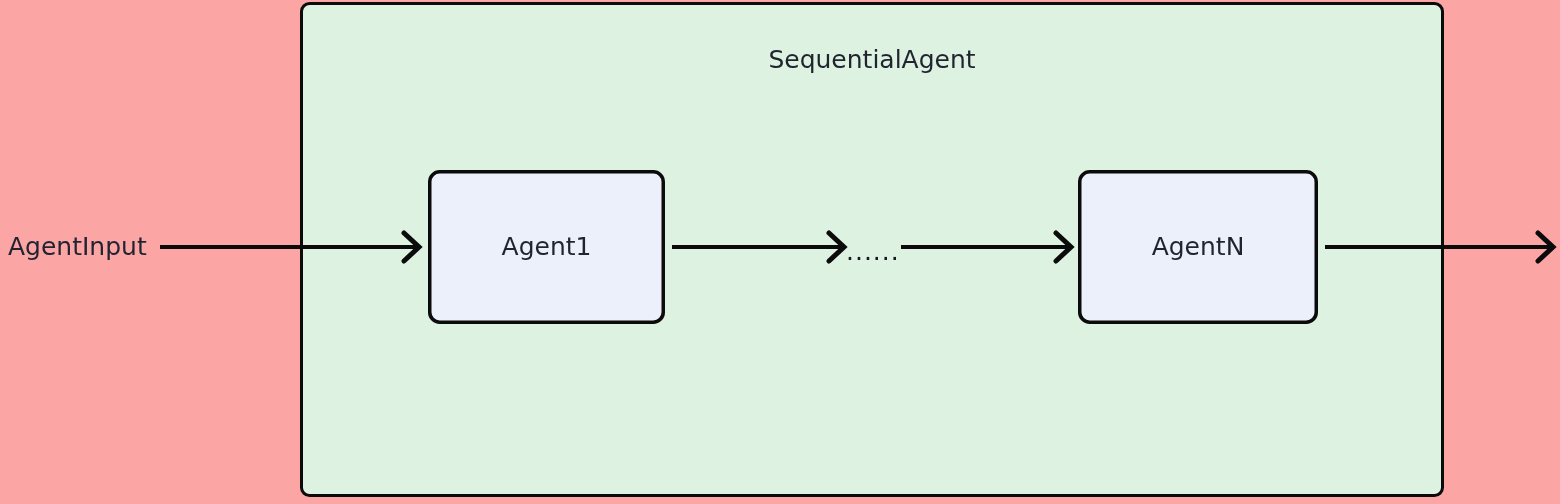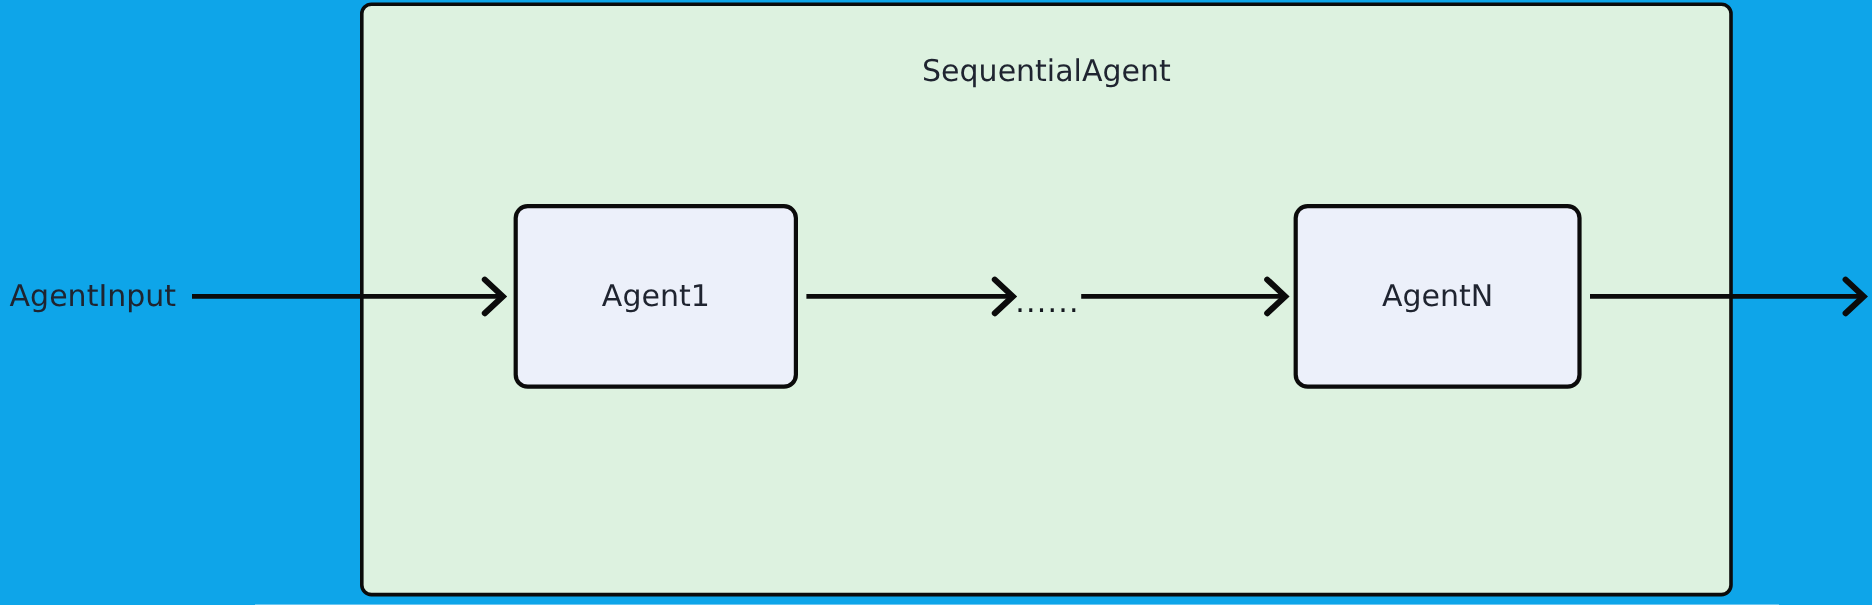--- a/index.html
+++ b/index.html
@@ -7,21 +7,21 @@
     padding: 0;
     background: #ffffff;
   }
   body {
     font-family: "DejaVu Sans", sans-serif;
   }
   #canvas {
     position: relative;
     width: 1560px;
     height: 504px;
-    background: #0ea5e9;
+    background: #fca5a5;
     overflow: hidden;
   }
   #diagram-svg {
     position: absolute;
     left: 0;
     top: 0;
     width: 1560px;
     height: 504px;
     display: block;
   }

